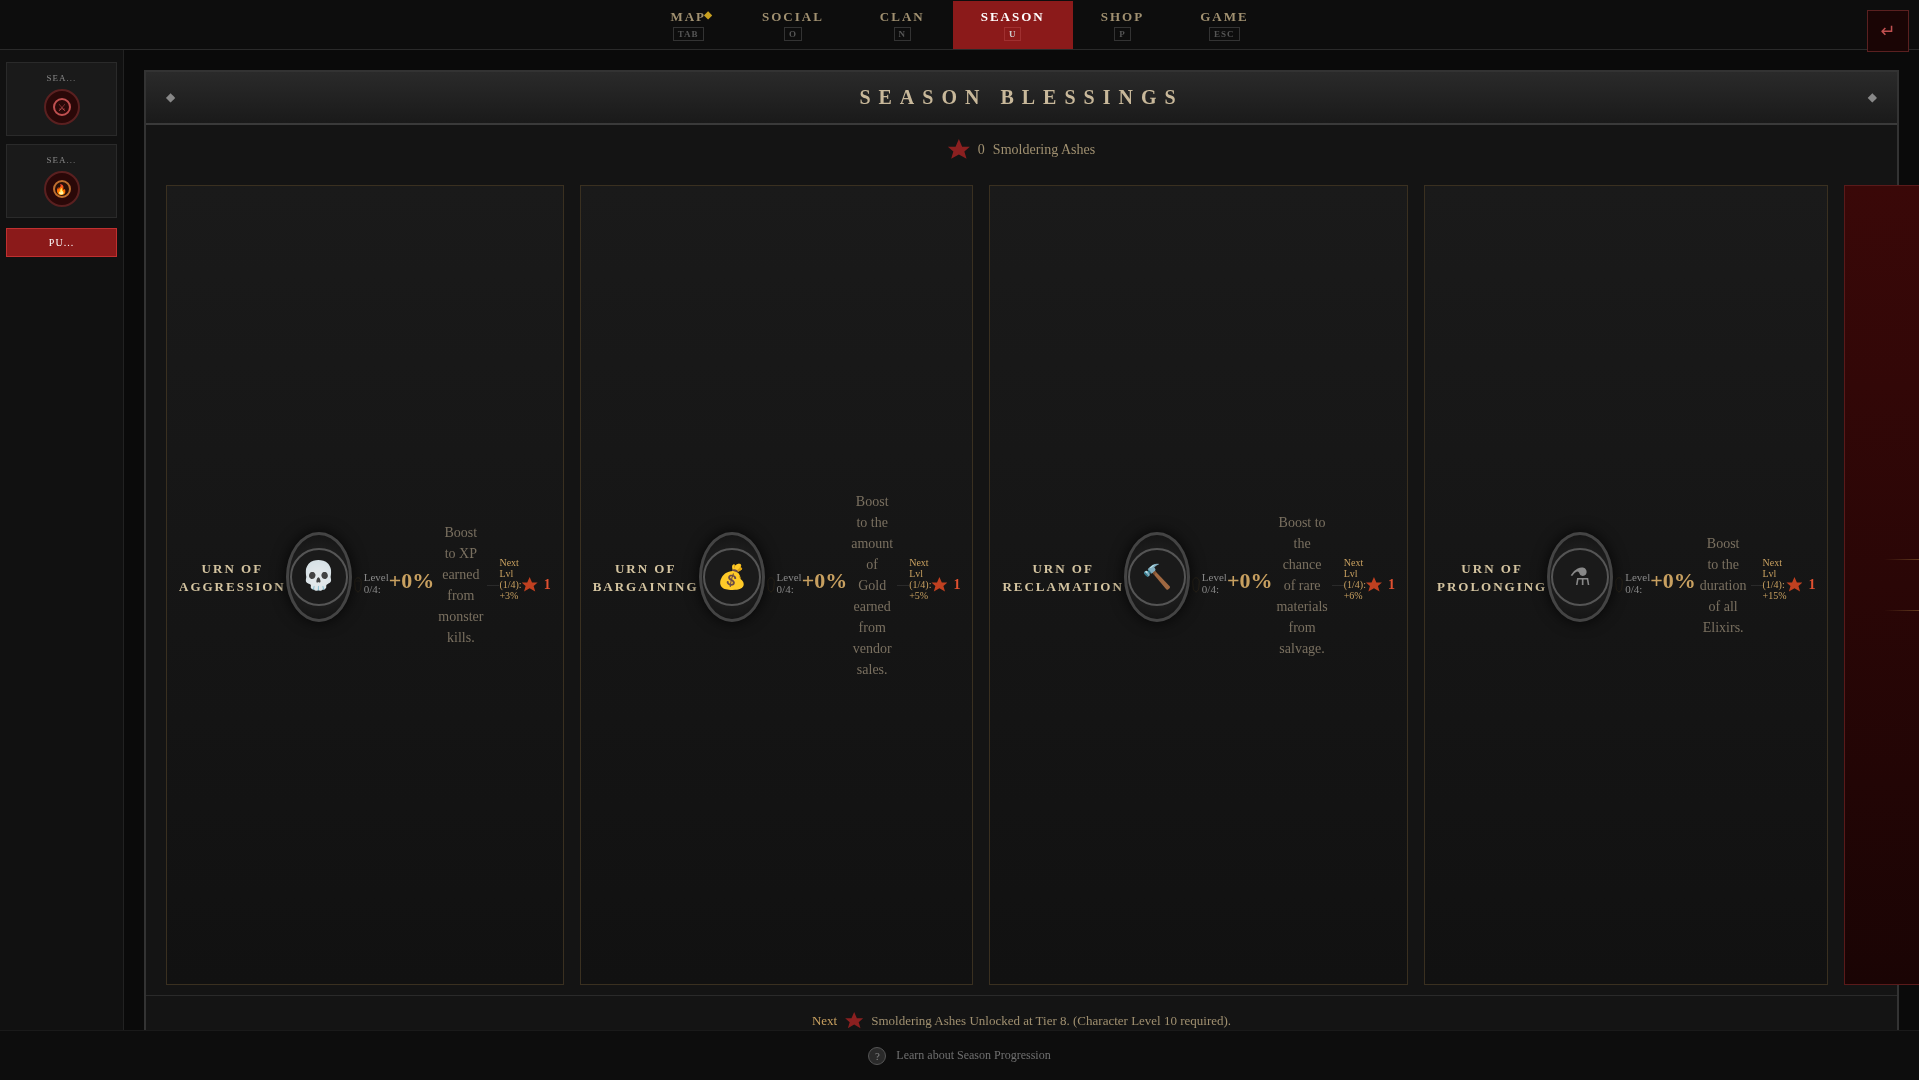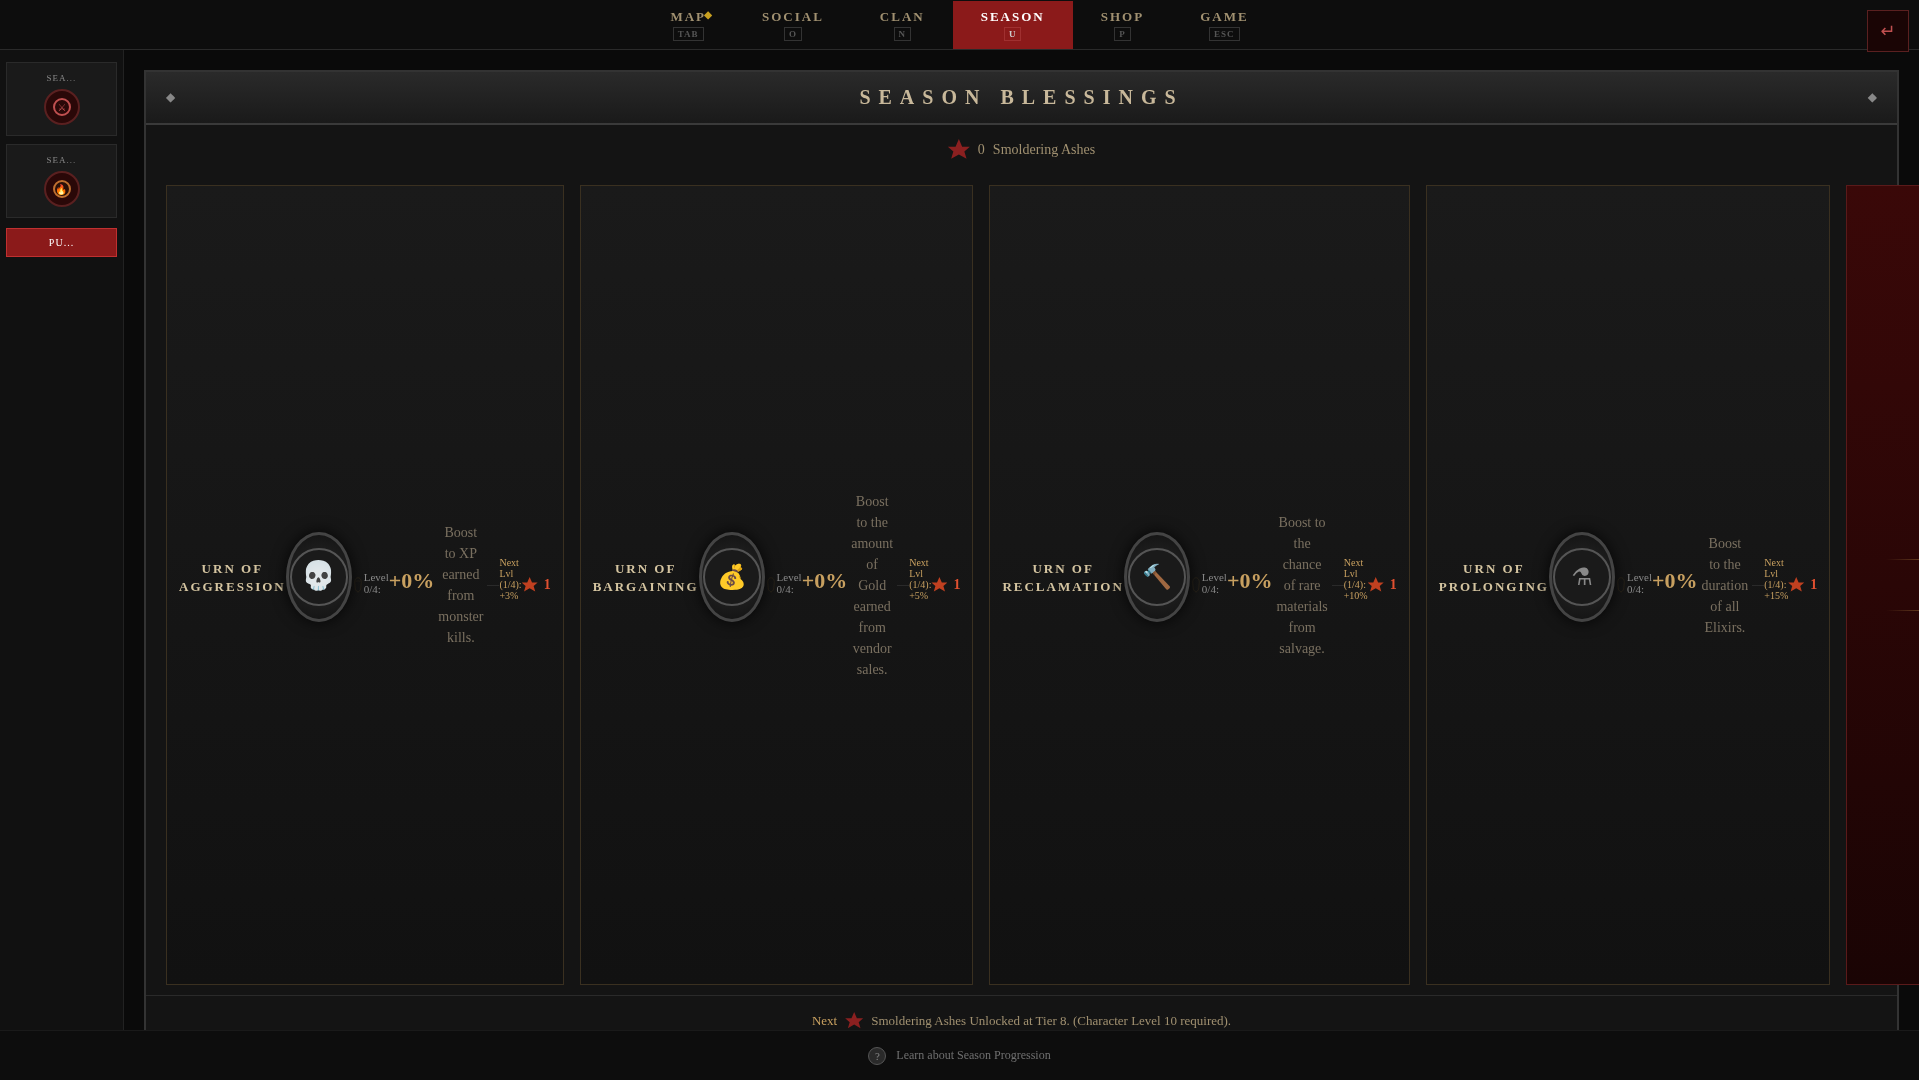--- a/index.html
+++ b/index.html
@@ -530,21 +530,21 @@
             </svg>
           </div>
           <svg width="50" height="70" viewBox="0 0 50 70" class="vase-svg">
             <path d="M25 5 C35 5 40 15 38 30 C36 45 40 55 25 65 C10 55 14 45 12 30 C10 15 15 5 25 5Z" fill="none" stroke="#4a3a20" stroke-width="1.5"></path>
           </svg>
           <div class="card-level">Level 0/4:</div>
           <div class="card-bonus">+0%</div>
           <div class="card-description">Boost to the chance of rare materials from salvage.</div>
           <div class="card-divider"></div>
           <div class="card-next-lvl">
-            <span>Next Lvl (1/4): +10%</span>
+            <span>Next Lvl (1/4): +6%</span>
           </div>
           <div class="card-cost">
             <span class="ash-icon-small"></span>
             <span>1</span>
           </div>
         </div>
 
         <div class="blessing-card">
           <div class="card-title">
             <span>URN OF</span><br>

